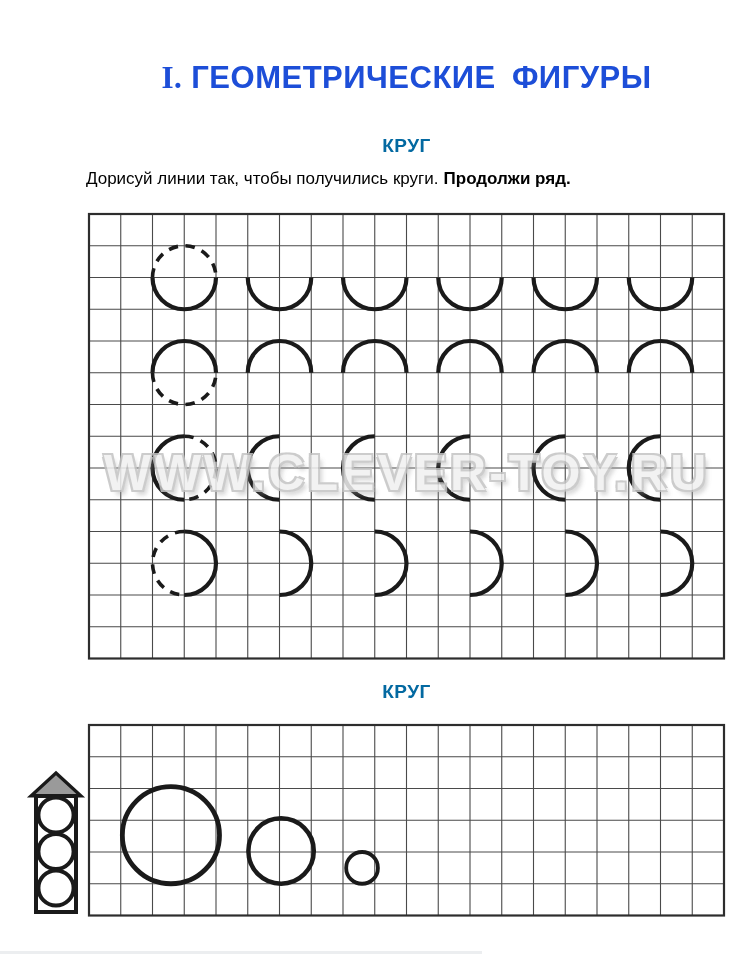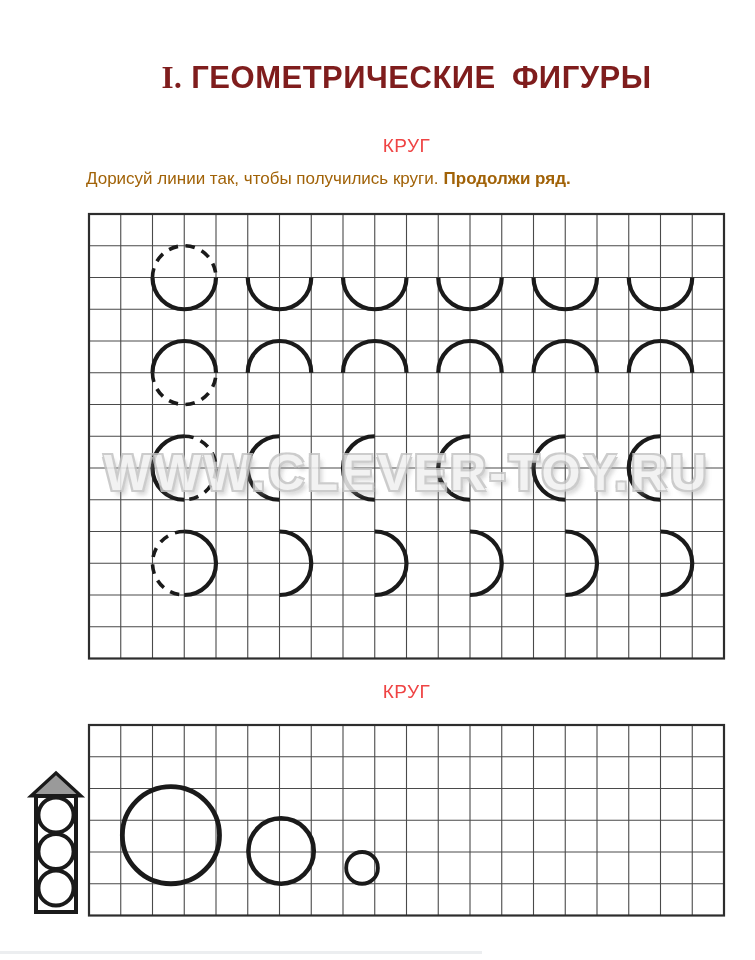--- a/index.html
+++ b/index.html
@@ -7,30 +7,30 @@
     --wm-fill:#f0f0f0; --wm-edge:#c4c4c4; --tri-fill:#9a9a9a; --footer:#eceef0;
   }
   html,body{margin:0;padding:0;background:#ffffff;}
   .page{
     position:relative; width:755px; height:960px; background:#ffffff;
     overflow:hidden; font-family:"Liberation Sans", sans-serif; color:var(--ink);
   }
   .centered-band{position:absolute; left:58px; right:0; text-align:center;}
   .title{
     top:60px; margin:0; font-size:31px; font-weight:bold; letter-spacing:0.5px;
-    word-spacing:7px; color:#7f1d1d;
+    word-spacing:7px; color:#1d4ed8;
   }
   .title .roman{font-family:"Liberation Serif", serif; margin-right:9px; word-spacing:normal;}
   .heading{
-    margin:0; font-size:19px; font-weight:normal; letter-spacing:0.5px; color:#ef4444;
+    margin:0; font-size:19px; font-weight:bold; letter-spacing:0.5px; color:#0369a1;
   }
   .heading-1{top:135px;}
   .heading-2{top:681px;}
   .instruction{
-    position:absolute; left:86px; top:169px; margin:0; font-size:17px; color:#a16207;
+    position:absolute; left:86px; top:169px; margin:0; font-size:17px; color:#000000;
   }
   .instruction b{margin-left:5px;}
   .grid-box{position:absolute;}
   .practice-grid-box{left:86px; top:211px;}
   .size-grid-box{left:86px; top:722px;}
   .watermark{
     top:444px; font-size:50px; font-weight:bold; letter-spacing:3px;
     color:var(--wm-fill); opacity:0.85; pointer-events:none;
     text-shadow:-2px -2px 0 var(--wm-edge), 2px -2px 0 var(--wm-edge),
                 -2px 2px 0 var(--wm-edge), 2px 2px 0 var(--wm-edge),

